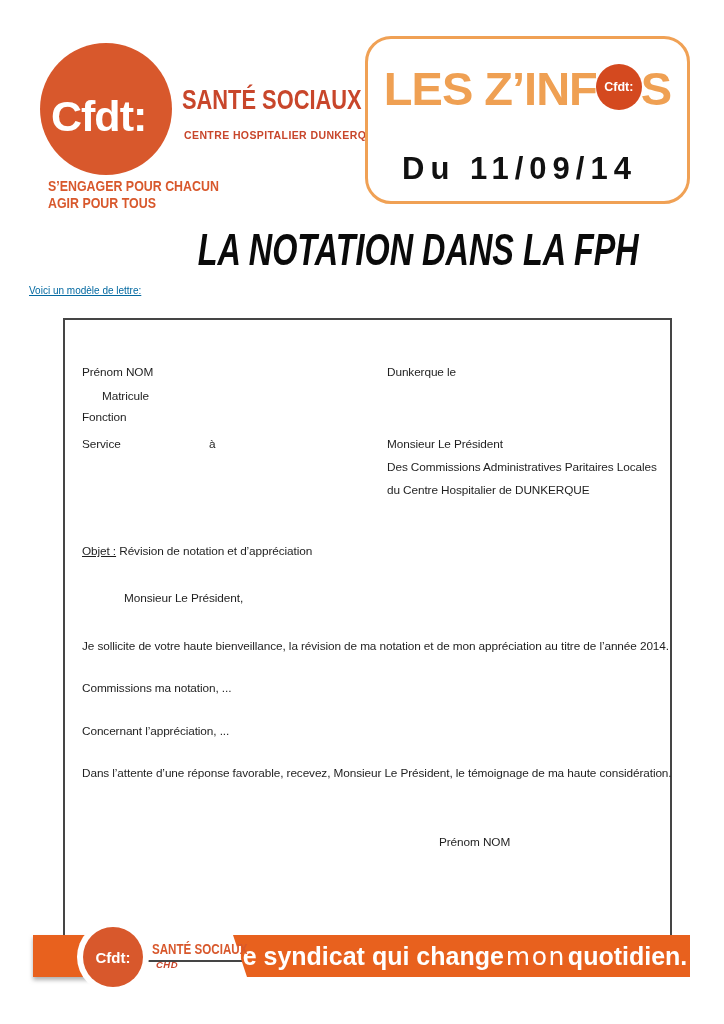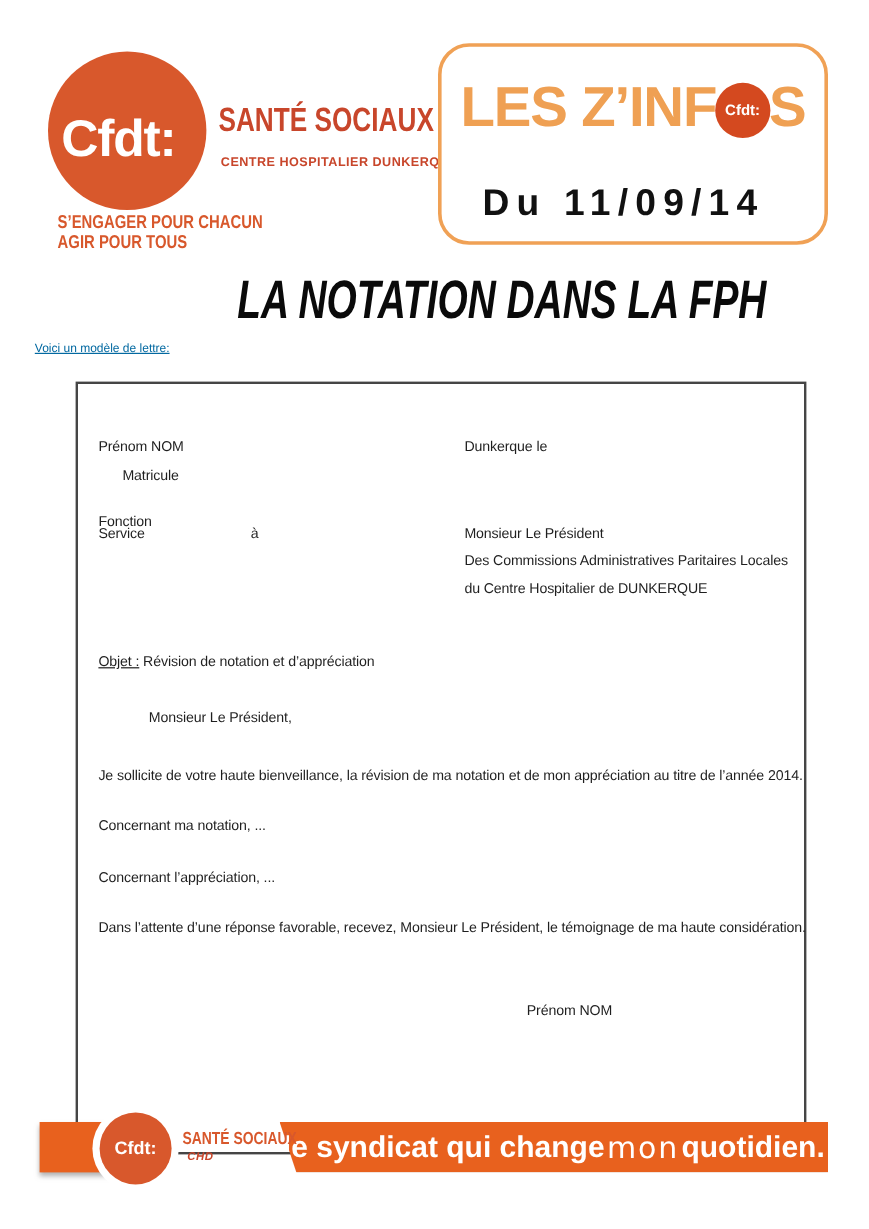--- a/index.html
+++ b/index.html
@@ -43,21 +43,21 @@
 
   
   .masthead-box {
     position: absolute; left: 365px; top: 36px;
     width: 325px; height: 168px;
     border: 3px solid #F0A155; border-radius: 26px;
     background: #fff;
   }
   .masthead-line {
     position: absolute; left: 0; right: 0; top: 22px;
-    display: flex; align-items: center; justify-content: center;
+    display: flex; align-items: flex-start; justify-content: center;
     color: #EFA053; font-weight: 700; font-size: 47px;
     letter-spacing: -1px; white-space: nowrap;
   }
   .masthead-badge {
     width: 46px; height: 46px; border-radius: 50%;
     background: #D4491F; color: #fff;
     font-size: 12.5px; font-weight: 700; letter-spacing: 0;
     display: flex; align-items: center; justify-content: center;
     margin: 0 -1px; transform: translateY(3px);
     flex: 0 0 auto;
@@ -96,21 +96,21 @@
     border: 2px solid #454545;
     background: #fff;
     font-size: 11.8px; color: #1f1f1f; letter-spacing: -0.1px;
   }
   .letter-box .l { position: absolute; white-space: nowrap; }
   .lx-sender   { left: 17px; }
   .lx-a        { left: 144px; }
   .lx-right    { left: 322px; }
   .ly-1 { top: 45px; }
   .ly-2 { top: 69px; margin-left: 20px; }
-  .ly-3 { top: 107px; text-align: center; }
+  .ly-3 { top: 90px; text-align: center; }
   .ly-4 { top: 117px; }
   .ly-5 { top: 140px; }
   .ly-6 { top: 163px; }
   .ly-objet { top: 224px; }
   .ly-salut { top: 271px; left: 59px; }
   .ly-b1 { top: 319px; }
   .ly-b2 { top: 361px; }
   .ly-b3 { top: 404px; }
   .ly-b4 { top: 446px; }
   .ly-sig { top: 515px; left: 374px; }
@@ -198,21 +198,21 @@
     <span class="l lx-sender ly-4">Service</span>
     <span class="l lx-a      ly-4">à</span>
     <span class="l lx-right  ly-4">Monsieur Le Président</span>
     <span class="l lx-right  ly-5">Des Commissions Administratives Paritaires Locales</span>
     <span class="l lx-right  ly-6">du Centre Hospitalier de DUNKERQUE</span>
 
     <span class="l lx-sender ly-objet"><span class="objet-label">Objet :</span><span> Révision de notation et d’appréciation</span></span>
 
     <span class="l ly-salut">Monsieur Le Président,</span>
     <span class="l lx-sender ly-b1">Je sollicite de votre haute bienveillance, la révision de ma notation et de mon appréciation au titre de l’année 2014.</span>
-    <span class="l lx-sender ly-b2">Concernant ma notation, ...</span>
+    <span class="l lx-sender ly-b2">Commissions ma notation, ...</span>
     <span class="l lx-sender ly-b3">Concernant l’appréciation, ...</span>
     <span class="l lx-sender ly-b4">Dans l’attente d’une réponse favorable, recevez, Monsieur Le Président, le témoignage de ma haute considération.</span>
     <span class="l ly-sig">Prénom NOM</span>
   </div>
 
   <div class="footer">
     <div class="footer-left-bar"></div>
     <div class="footer-right-banner">
       <span>le syndicat qui change </span>
       <span class="mon">mon</span>

